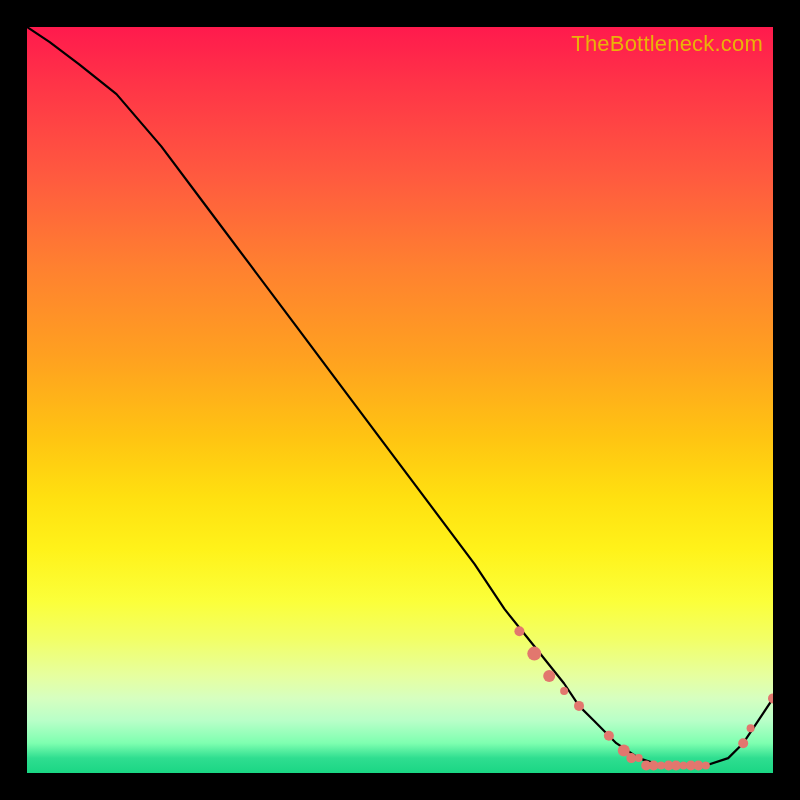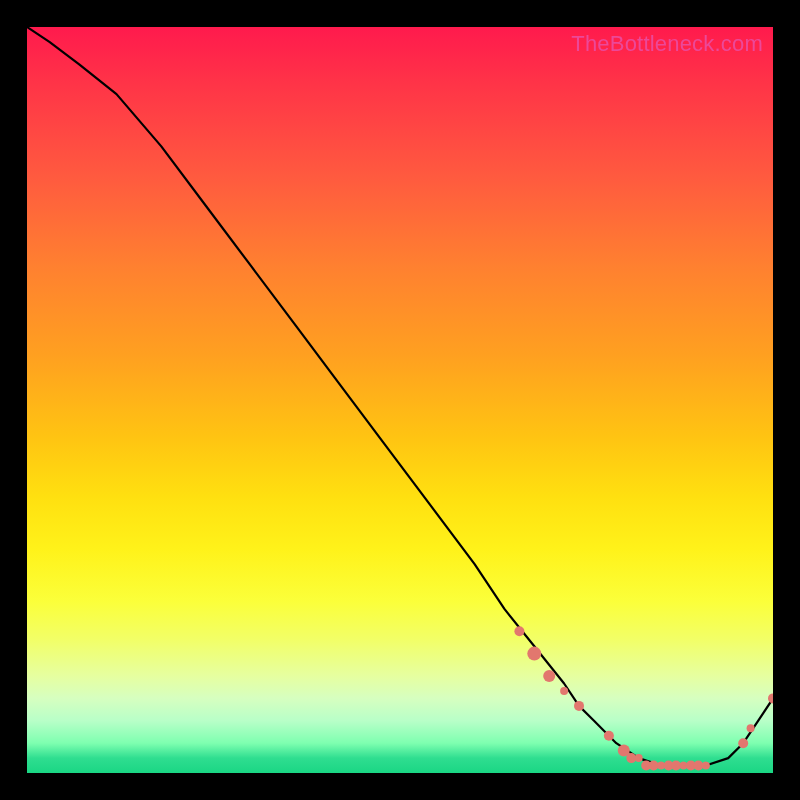--- a/index.html
+++ b/index.html
@@ -67,21 +67,21 @@
       #b8ffc8 93%,
       #7effb0 96%,
       #2fde90 98%,
       #1ad684 100%
     );
   }
   .watermark {
     position: absolute;
     top: 4px;
     right: 10px;
-    color: #ec4899;
+    color: #eab308;
     font-size: 22px;
     font-weight: 500;
     letter-spacing: 0.2px;
     user-select: none;
   }
   svg.curve {
     position: absolute;
     left: 0; top: 0;
     width: 746px;
     height: 746px;

